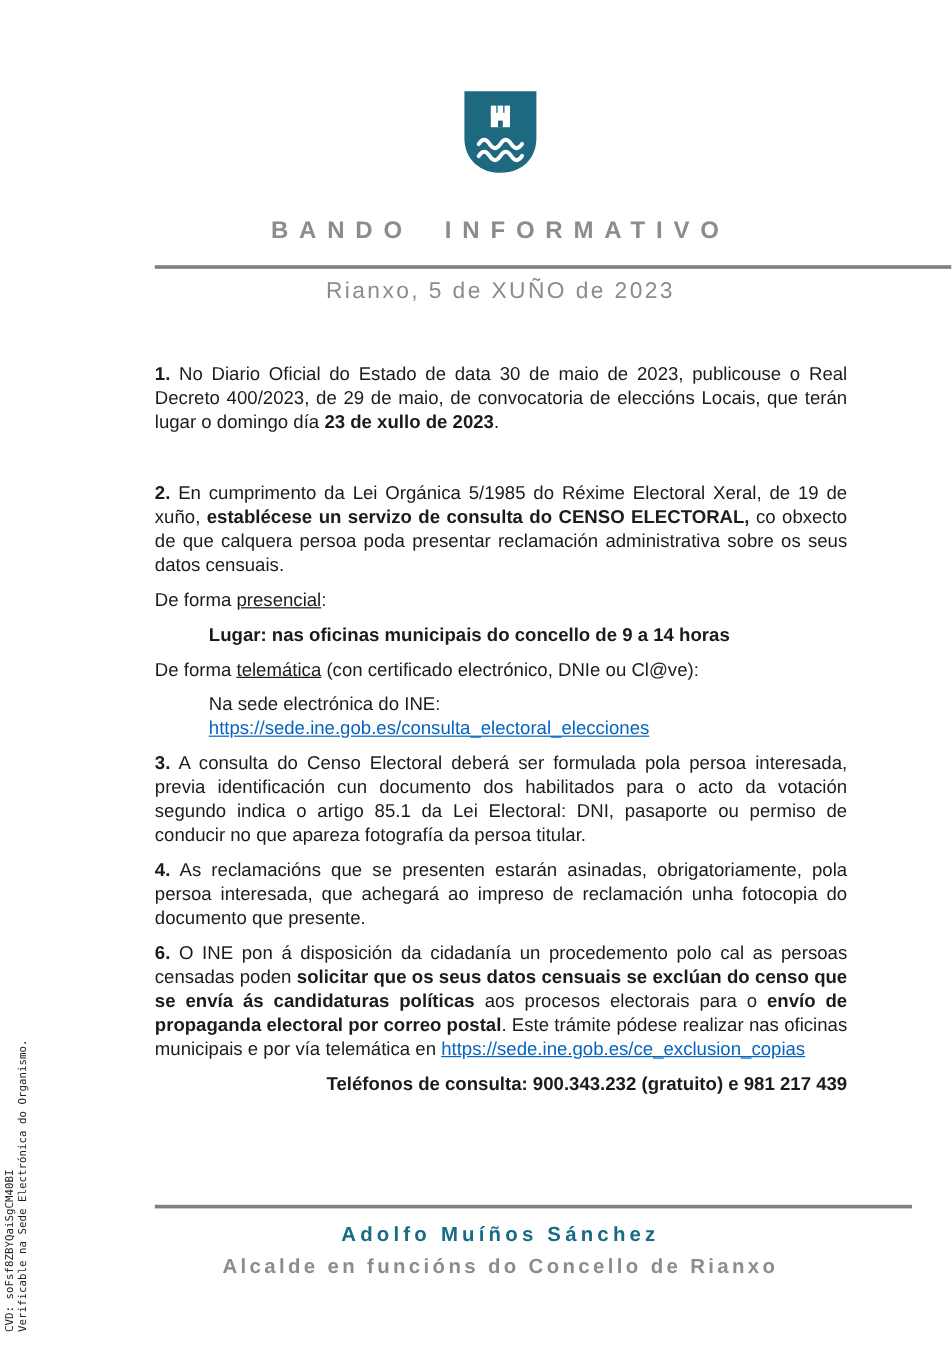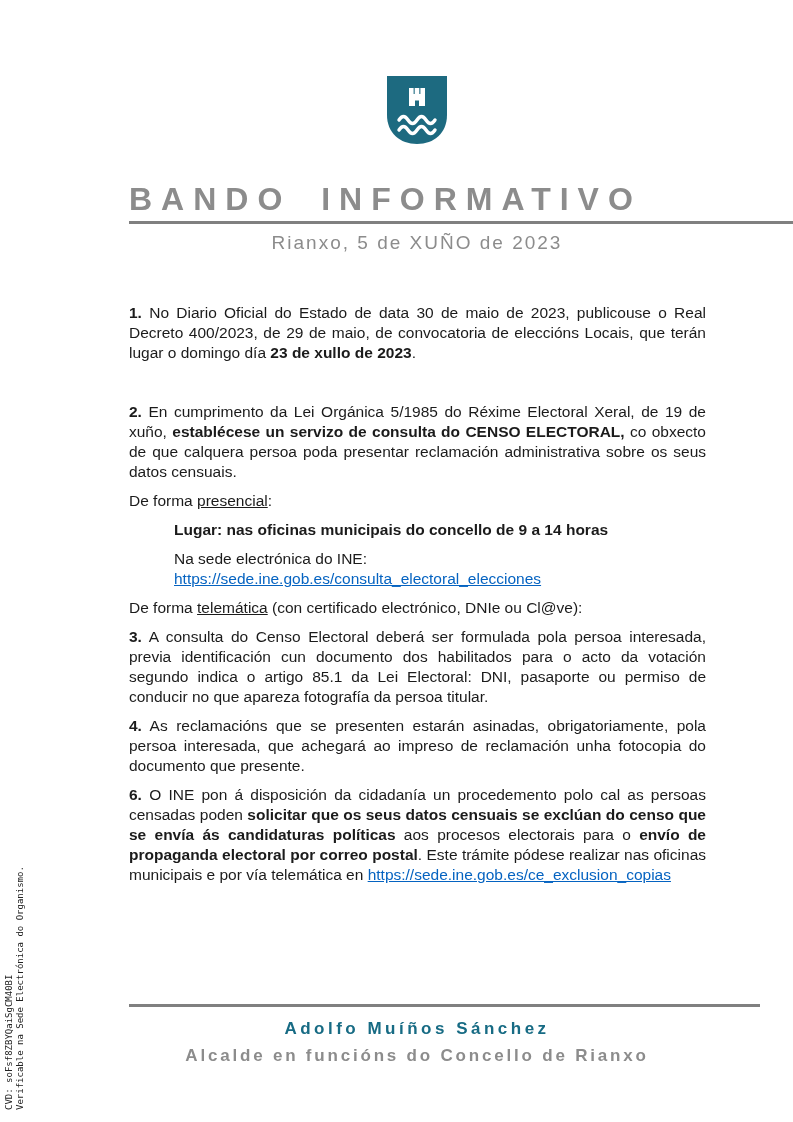--- a/index.html
+++ b/index.html
@@ -9,22 +9,22 @@
     background:#ffffff;
     overflow:hidden;
     font-family:"Liberation Sans", sans-serif;
     color:#1b1b1b;
   }
   
   .logo-wrap{position:absolute;top:75px;left:129px;width:576px;text-align:center;}
   .logo-wrap svg{display:inline-block;}
   .doc-title{
     position:absolute;top:181px;left:129px;width:576px;
-    text-align:left;
-    font-size:32px;font-weight:bold;color:#8c8c8c;
+    text-align:center;
+    font-size:20px;font-weight:bold;color:#8c8c8c;
     letter-spacing:9px;word-spacing:12px;white-space:nowrap;
   }
   .rule-top{
     position:absolute;top:221px;left:129px;right:0;
     height:3px;background:#808080;
   }
   .dateline{
     position:absolute;top:232px;left:129px;width:576px;
     text-align:center;
     font-size:19px;color:#8c8c8c;letter-spacing:2px;
@@ -87,25 +87,26 @@
 
   <div class="doc-title">BANDO INFORMATIVO</div>
   <div class="rule-top"></div>
   <div class="dateline">Rianxo, 5 de XUÑO de 2023</div>
 
   <div class="body-col">
       <p class="para p space-after"><span class="b">1.</span><span> No Diario Oficial do Estado de data 30 de maio de 2023, publicouse o Real Decreto 400/2023, de 29 de maio, de convocatoria de eleccións Locais, que terán lugar o domingo día </span><span class="b">23 de xullo de 2023</span><span>.</span></p>
       <p class="para p"><span class="b">2.</span><span> En cumprimento da Lei Orgánica 5/1985 do Réxime Electoral Xeral, de 19 de xuño, </span><span class="b">establécese un servizo de consulta do CENSO ELECTORAL,</span><span> co obxecto de que calquera persoa poda presentar reclamación administrativa sobre os seus datos censuais.</span></p>
       <p class="para p"><span>De forma </span><span class="u">presencial</span><span>:</span></p>
       <p class="para indent"><span class="b">Lugar: nas oficinas municipais do concello de 9 a 14 horas</span></p>
+      <p class="para p"><span>De forma </span><span class="u">telemática</span><span> (con certificado electrónico, DNIe ou Cl@ve):</span></p>
       <p class="para indent"><span>Na sede electrónica do INE:  </span><a class="link" href="#">https://sede.ine.gob.es/consulta_electoral_elecciones</a></p>
-      <p class="para p"><span>De forma </span><span class="u">telemática</span><span> (con certificado electrónico, DNIe ou Cl@ve):</span></p>
       <p class="para p"><span class="b">3.</span><span> A consulta do Censo Electoral deberá ser formulada pola persoa interesada, previa identificación cun documento dos habilitados para o acto da votación segundo indica o artigo 85.1 da Lei Electoral: DNI, pasaporte ou permiso de conducir no que apareza fotografía da persoa titular.</span></p>
       <p class="para p"><span class="b">4.</span><span> As reclamacións que se presenten estarán asinadas, obrigatoriamente, pola persoa interesada, que achegará ao impreso de reclamación unha fotocopia do documento que presente.</span></p>
       <p class="para p"><span class="b">6.</span><span> O INE pon á disposición da cidadanía un procedemento polo cal as persoas censadas poden </span><span class="b">solicitar que os seus datos censuais se exclúan do censo que se envía ás candidaturas políticas</span><span> aos procesos electorais para o </span><span class="b">envío de propaganda electoral por correo postal</span><span>. Este trámite pódese realizar nas oficinas municipais e por vía telemática en </span><a class="link" href="#">https://sede.ine.gob.es/ce_exclusion_copias</a></p>
+      <p class="para right"><span class="b">Teléfonos de consulta: 900.343.232 (gratuito) e 981 217 439</span></p>
     </div>
 
   <div class="rule-bottom"></div>
   <div class="sig-name">Adolfo Muíños Sánchez</div>
   <div class="sig-role">Alcalde en funcións do Concello de Rianxo</div>
 
   <div class="cvd">
     <div>CVD: soFsf8ZBYQaiSgCM40BI</div>
     <div>Verificable na Sede Electrónica do Organismo.</div>
   </div>

